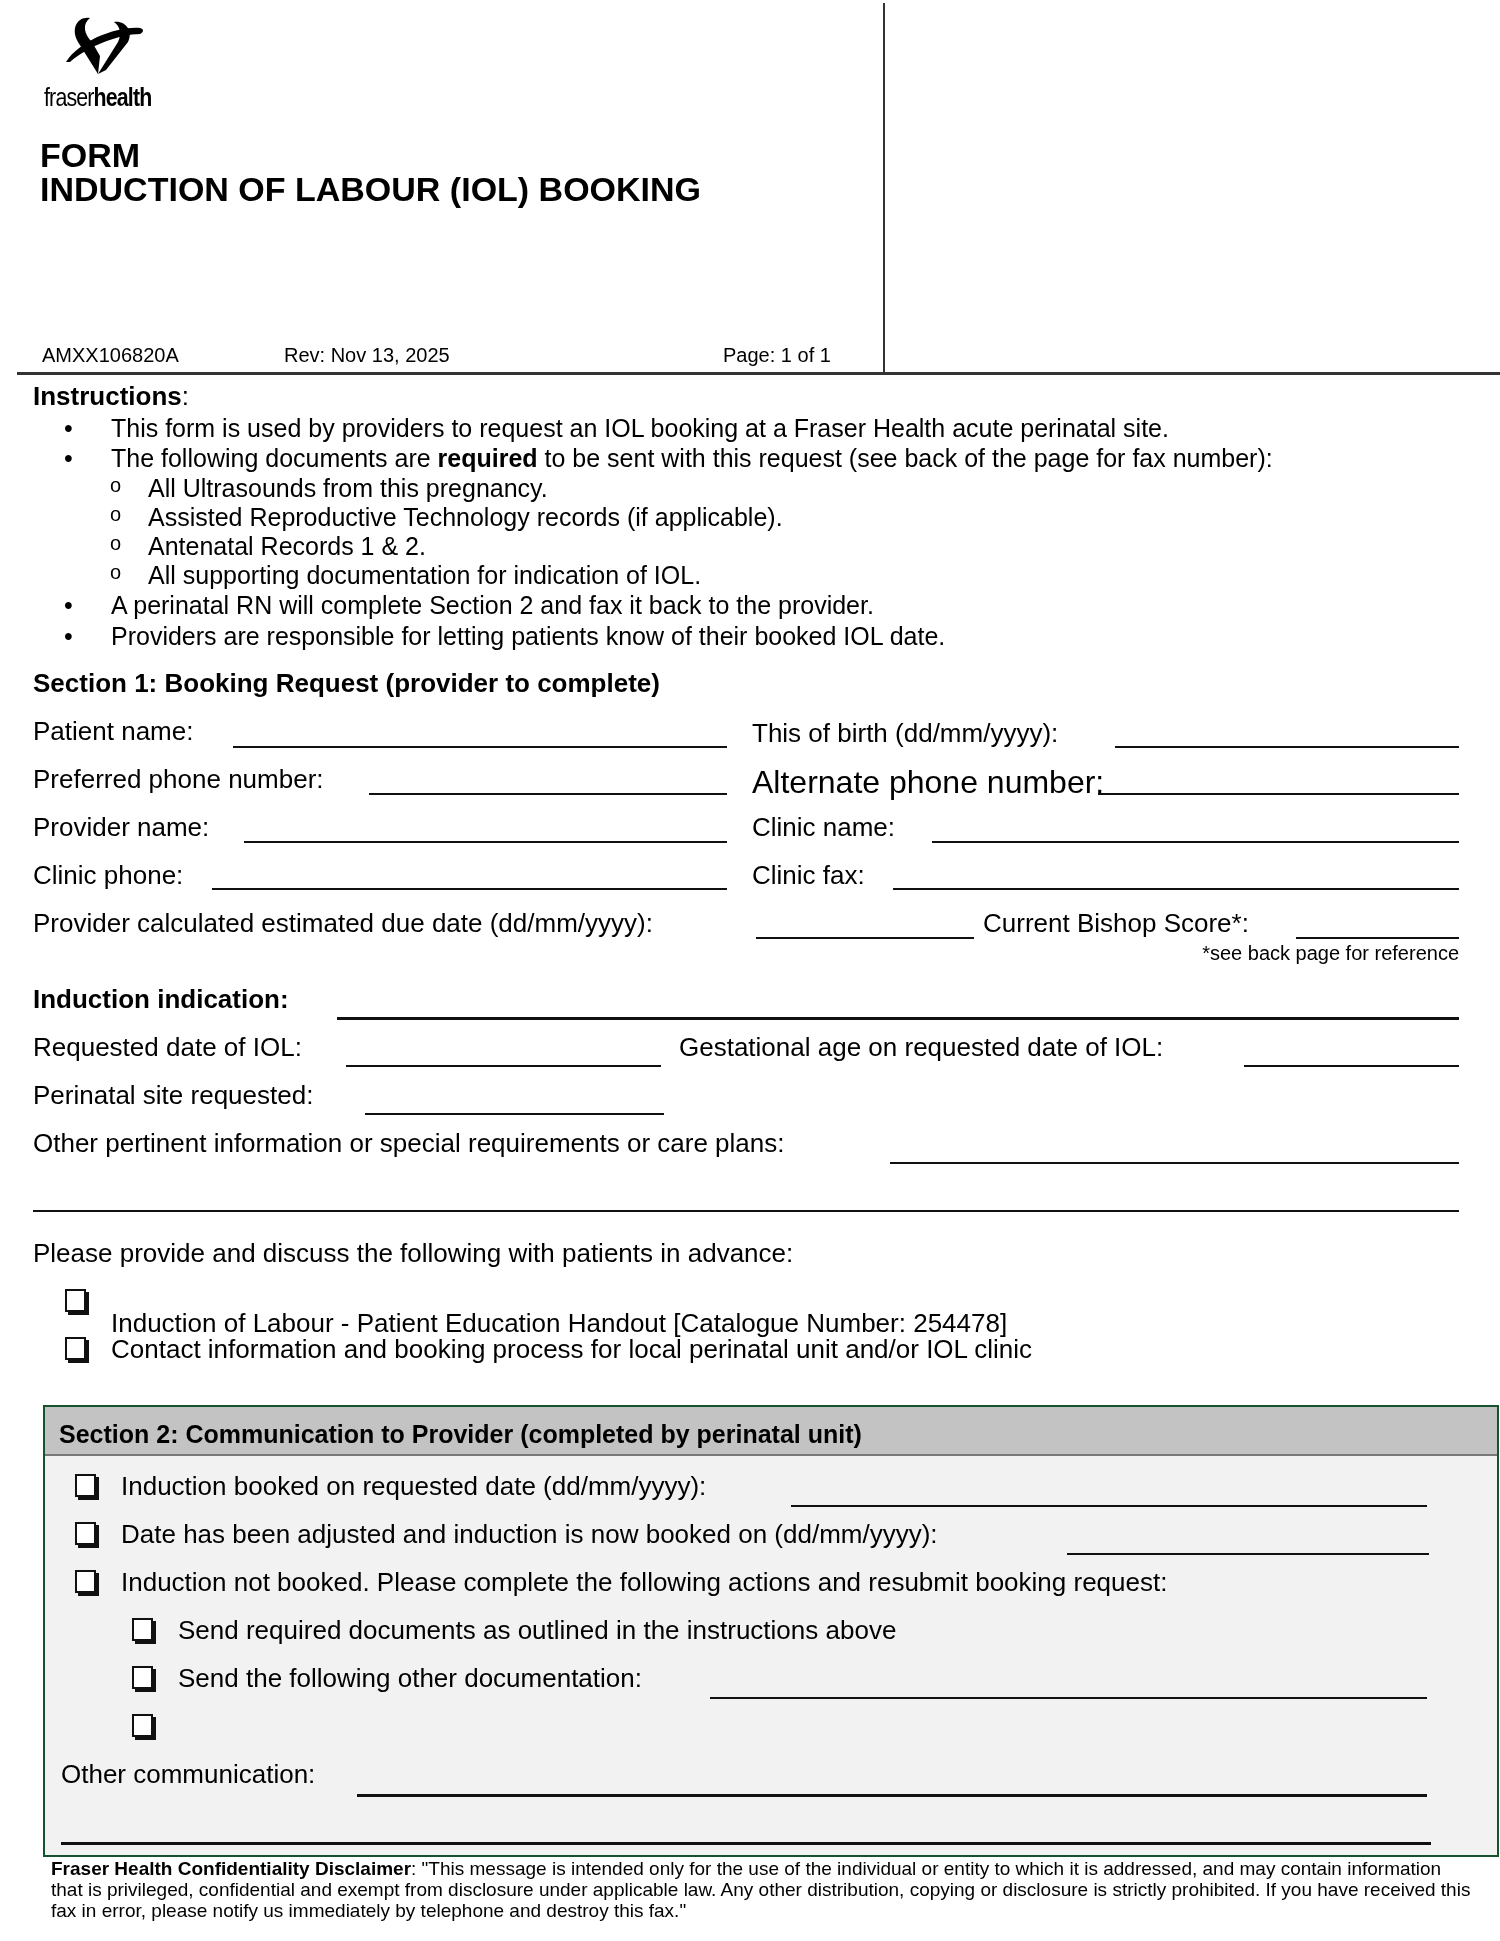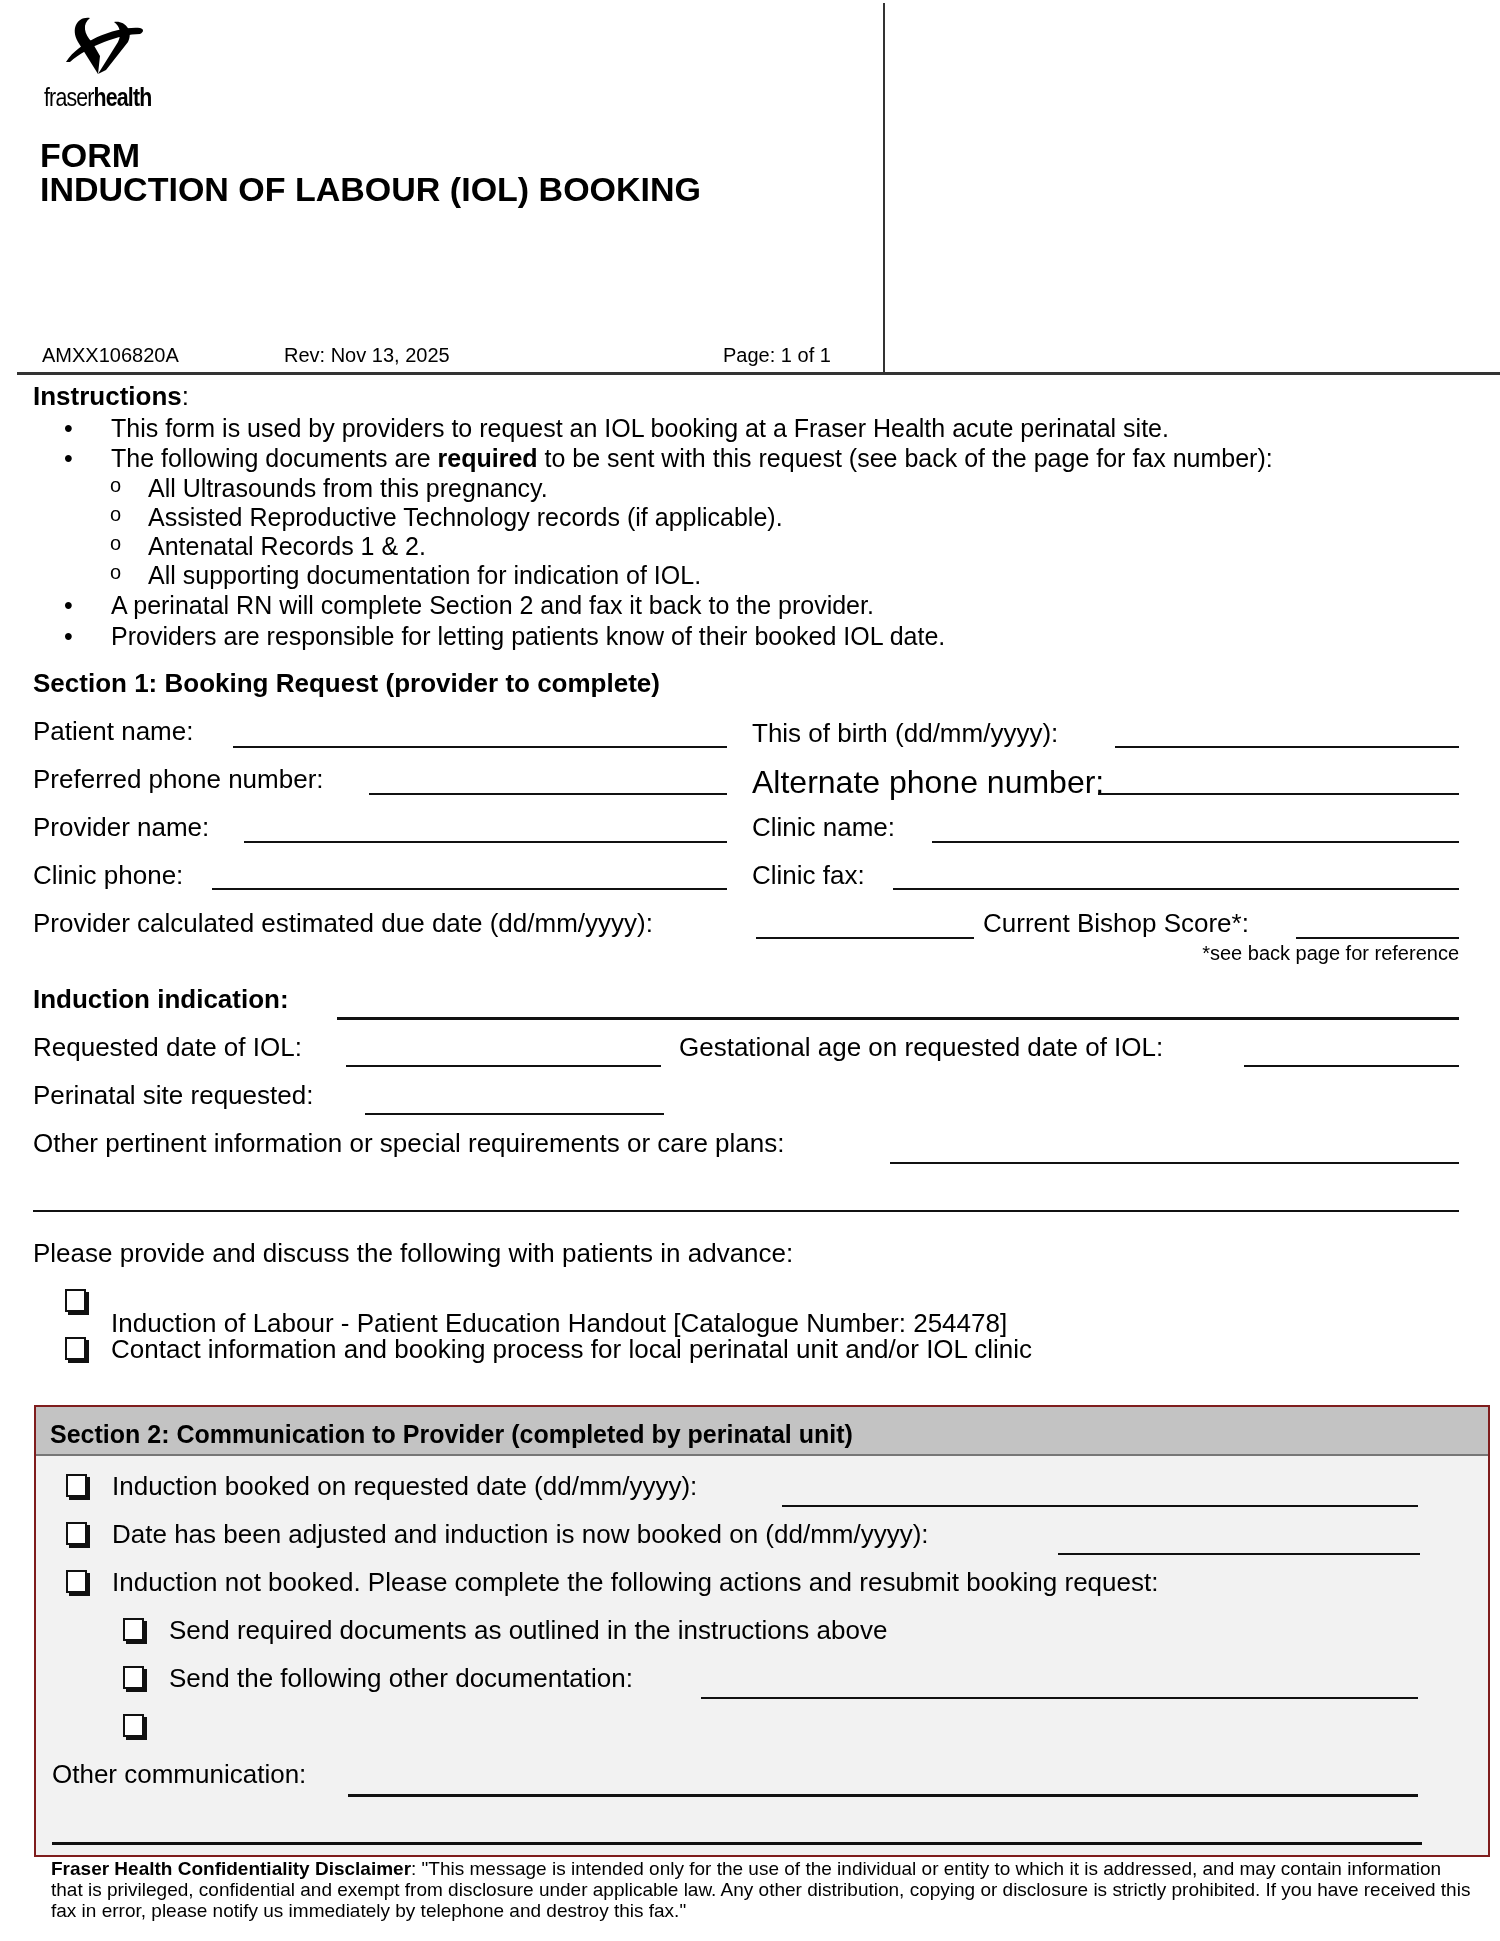--- a/index.html
+++ b/index.html
@@ -12,21 +12,21 @@
   .logo-text b { font-weight:700; }
   .title { left:40px; top:138px; font-size:34px; font-weight:700; line-height:34px; width:780px; }
   .meta { top:344px; font-size:20px; }
   .vline { left:883px; top:3px; width:2px; height:372px; background:#333; }
   .hrule { left:17px; top:372px; width:1483px; height:3px; background:#333; }
   .txt { font-size:25px; white-space:nowrap; }
   .bold { font-weight:700; }
   .bullet { font-size:25px; }
   .line { position:absolute; height:2px; background:#111; }
   .cb { position:absolute; width:17px; height:19px; border:2px solid #111; box-shadow:3px 3px 0 #111; background:#fff; }
-  .sec2 { left:34px; top:1405px; width:1452px; height:448px; border:2px solid #7f1d1d; background:#f2f2f2; }
+  .sec2 { left:43px; top:1405px; width:1452px; height:448px; border:2px solid #14532d; background:#f2f2f2; }
   .sec2-head { position:absolute; left:0; top:0; width:100%; height:47px; background:#c3c3c3; border-bottom:2px solid #777; }
   .disc { left:51px; top:1858px; width:1420px; font-size:19px; line-height:21px; }
 </style>
 </head>
 <body>
 
 <div class="abs logo">
   <svg width="90" height="70" viewBox="0 0 90 70" style="position:absolute;left:8px;top:0;">
     <path d="M38 62 L18 30 C10 16 18 4 30 6 C22 12 24 22 32 30 L40 44 Z" fill="#000"></path>
     <path d="M38 62 L58 30 C62 22 60 14 54 10 C64 8 74 18 68 30 L46 58 Z" fill="#000"></path>

